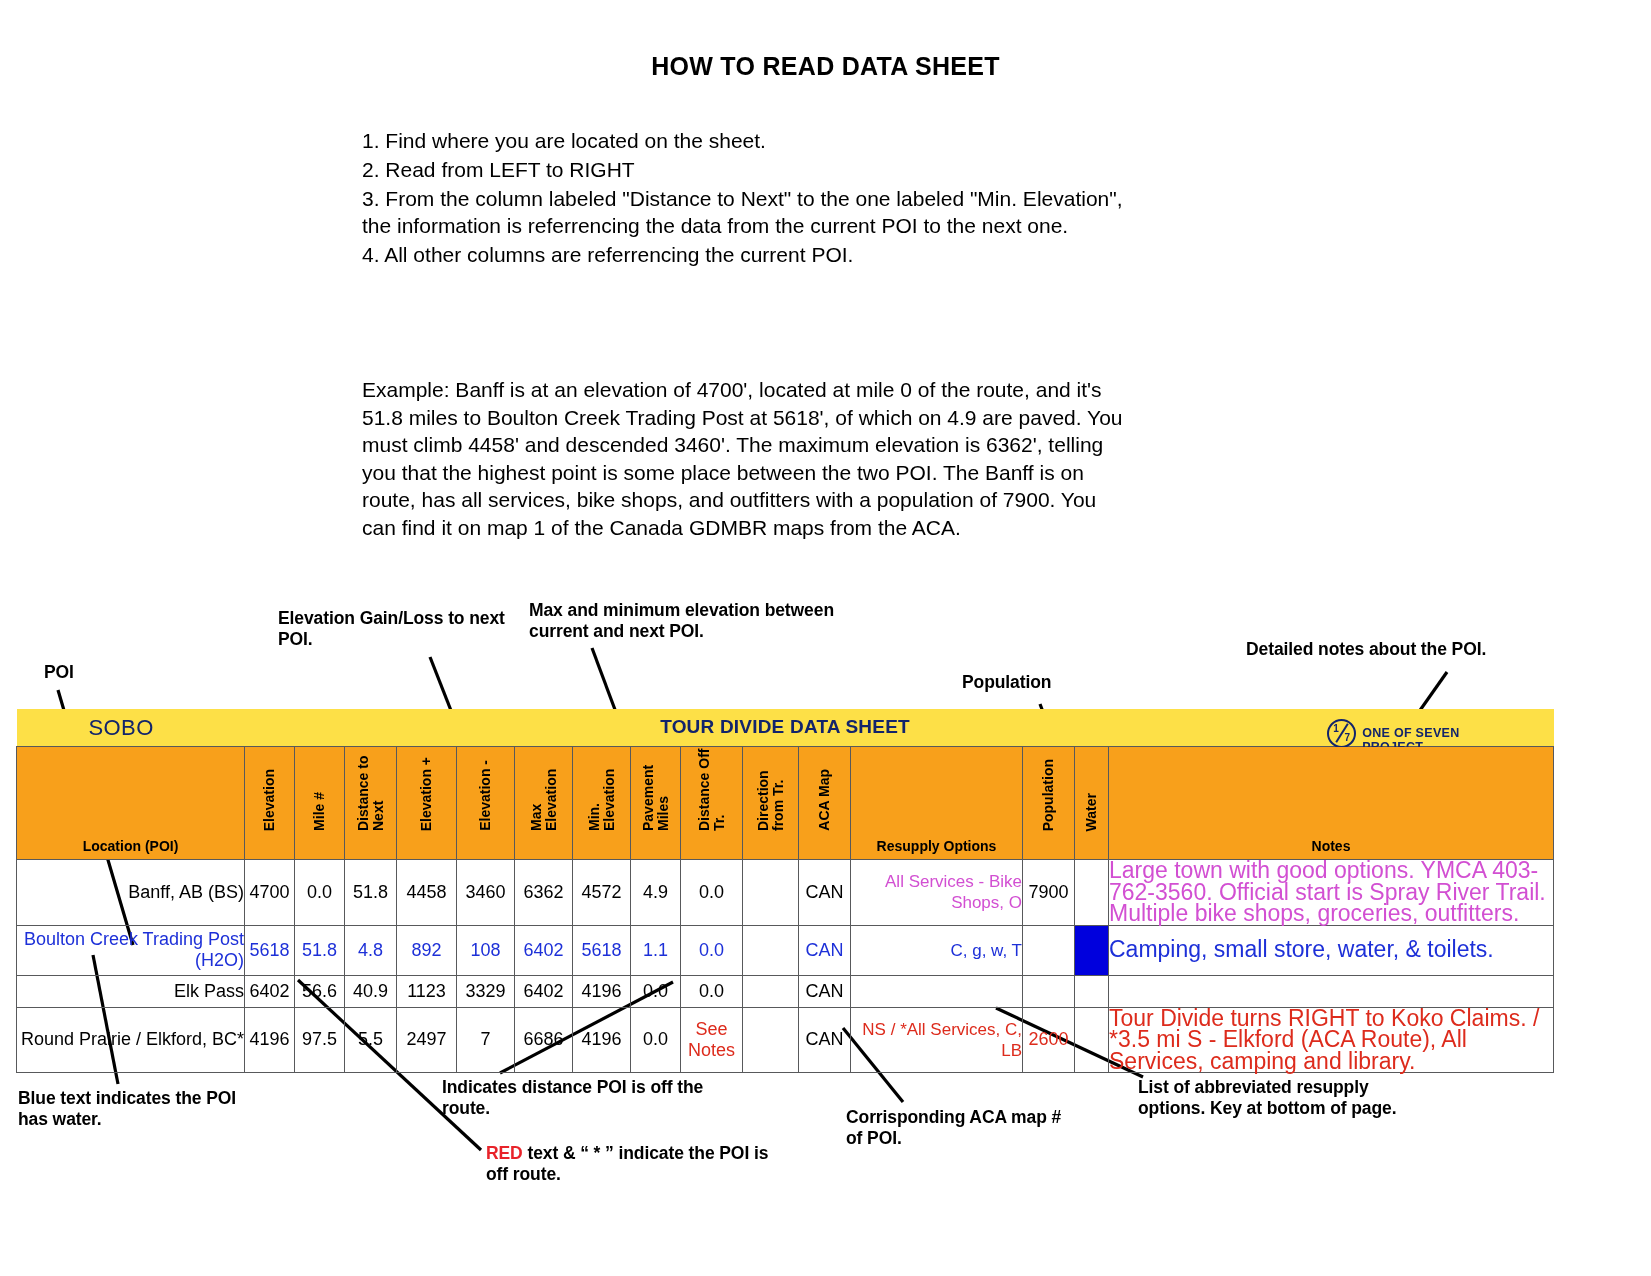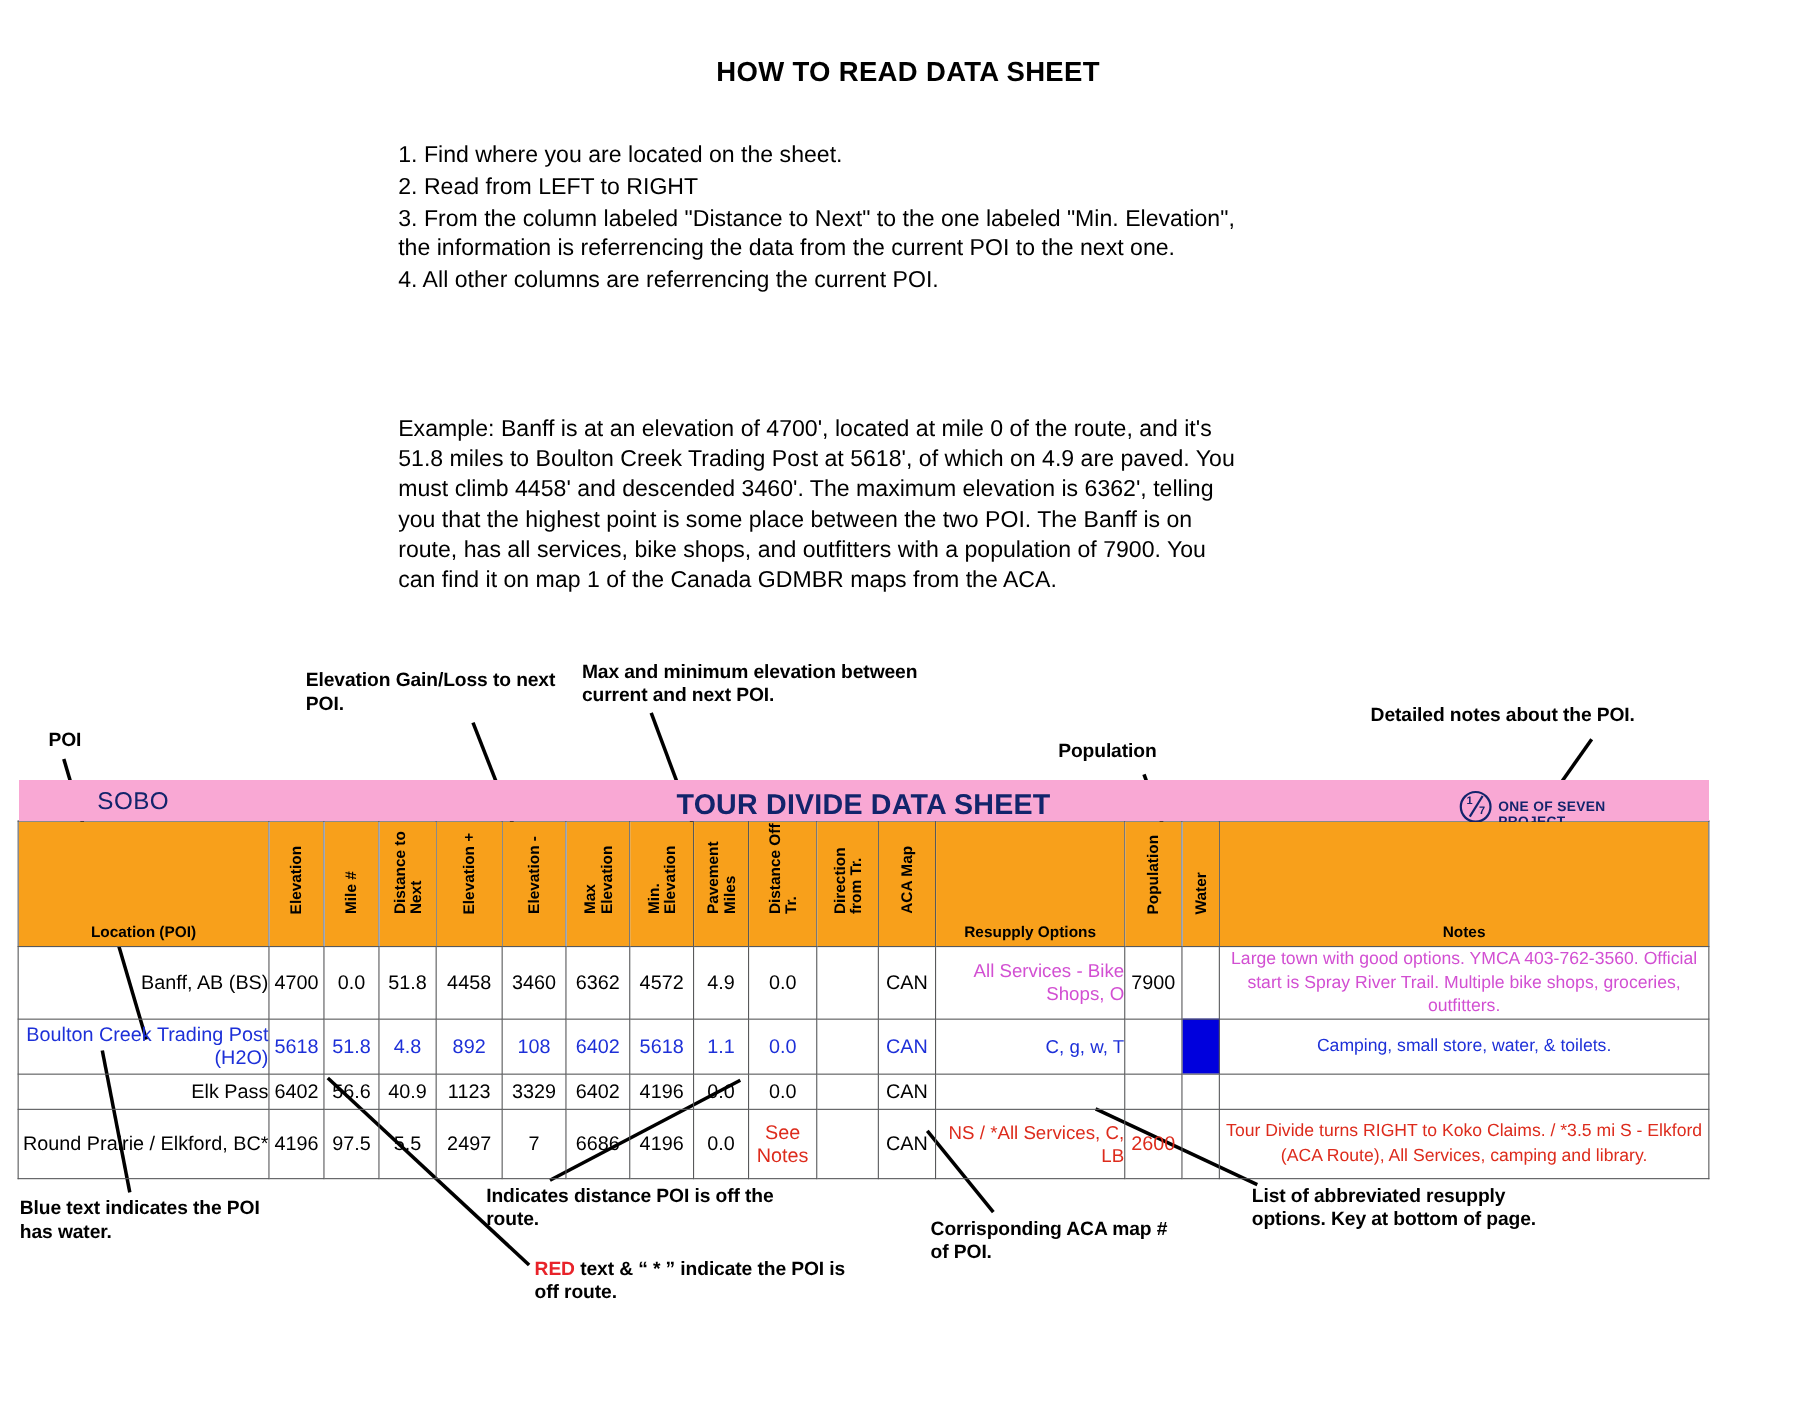--- a/index.html
+++ b/index.html
@@ -80,37 +80,37 @@
     table-layout: fixed;
   }
   #data-sheet td, #data-sheet th {
     border: 1px solid #58595b;
     padding: 0;
     font-weight: normal;
   }
 
   
   .banner-cell {
-    background: #f9a8d4;
+    background: #fde047;
     height: 37px;
     position: relative;
     border: none !important;
   }
   .banner-sobo {
     position: absolute;
     left: 72px; top: 6px;
     font-size: 22px;
     color: #12246b;
     letter-spacing: .4px;
   }
   .banner-title {
     position: absolute;
     left: 0; right: 0; top: 7px;
     text-align: center;
-    font-size: 26px;
+    font-size: 19px;
     font-weight: bold;
     color: #12246b;
     letter-spacing: .2px;
   }
   .banner-logo {
     position: absolute;
     right: 94px; top: 3px;
     display: flex;
     align-items: center;
     gap: 6px;
@@ -172,21 +172,21 @@
     font-weight: bold;
     padding-bottom: 5px;
   }
 
   
   .loc       { font-size: 18px; padding: 4px 0 4px 5px; text-align: right; }
   .num-cell  { font-size: 18px; text-align: center; padding: 4px 2px; }
   .resupply  { font-size: 17px; text-align: right; padding: 4px 6px; line-height: 21px;}
   .pop       { font-size: 18px; text-align: center; }
   .water     { }
-  .notes     { font-size: 16px; text-align: center; padding: 3px 6px; line-height: 21.5px; }
+  .notes     { font-size: 23px; text-align: left; padding: 3px 6px; line-height: 21.5px; }
 
   .c-black  { color: #000000; }
   .c-blue   { color: #1d30d8; }
   .c-red    { color: #dd2b1c; }
   .c-purple { color: #d24fd2; }
   .water-on { background: #0000dd; }
 
   tr.row-banff td        { height: 62px; }
   tr.row-boulton td      { height: 49px; }
   tr.row-elkpass td      { height: 31px; }

